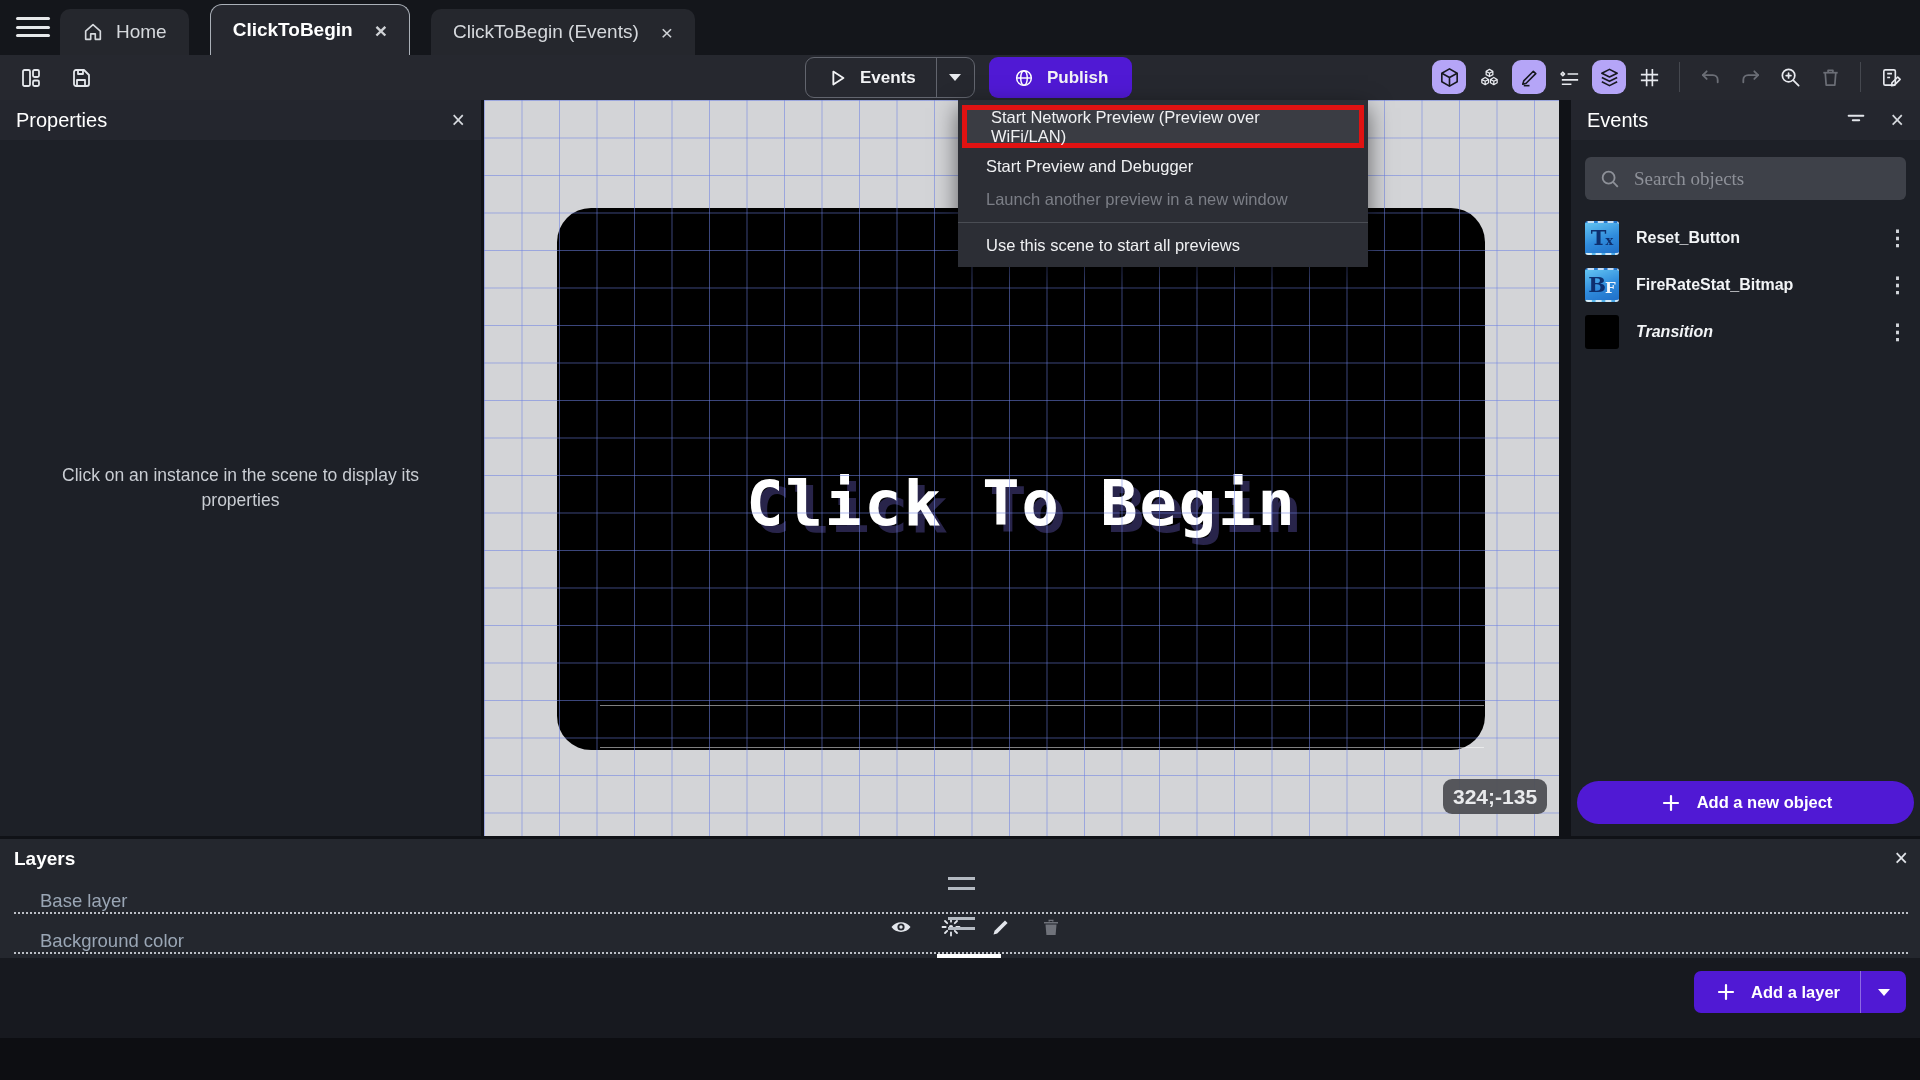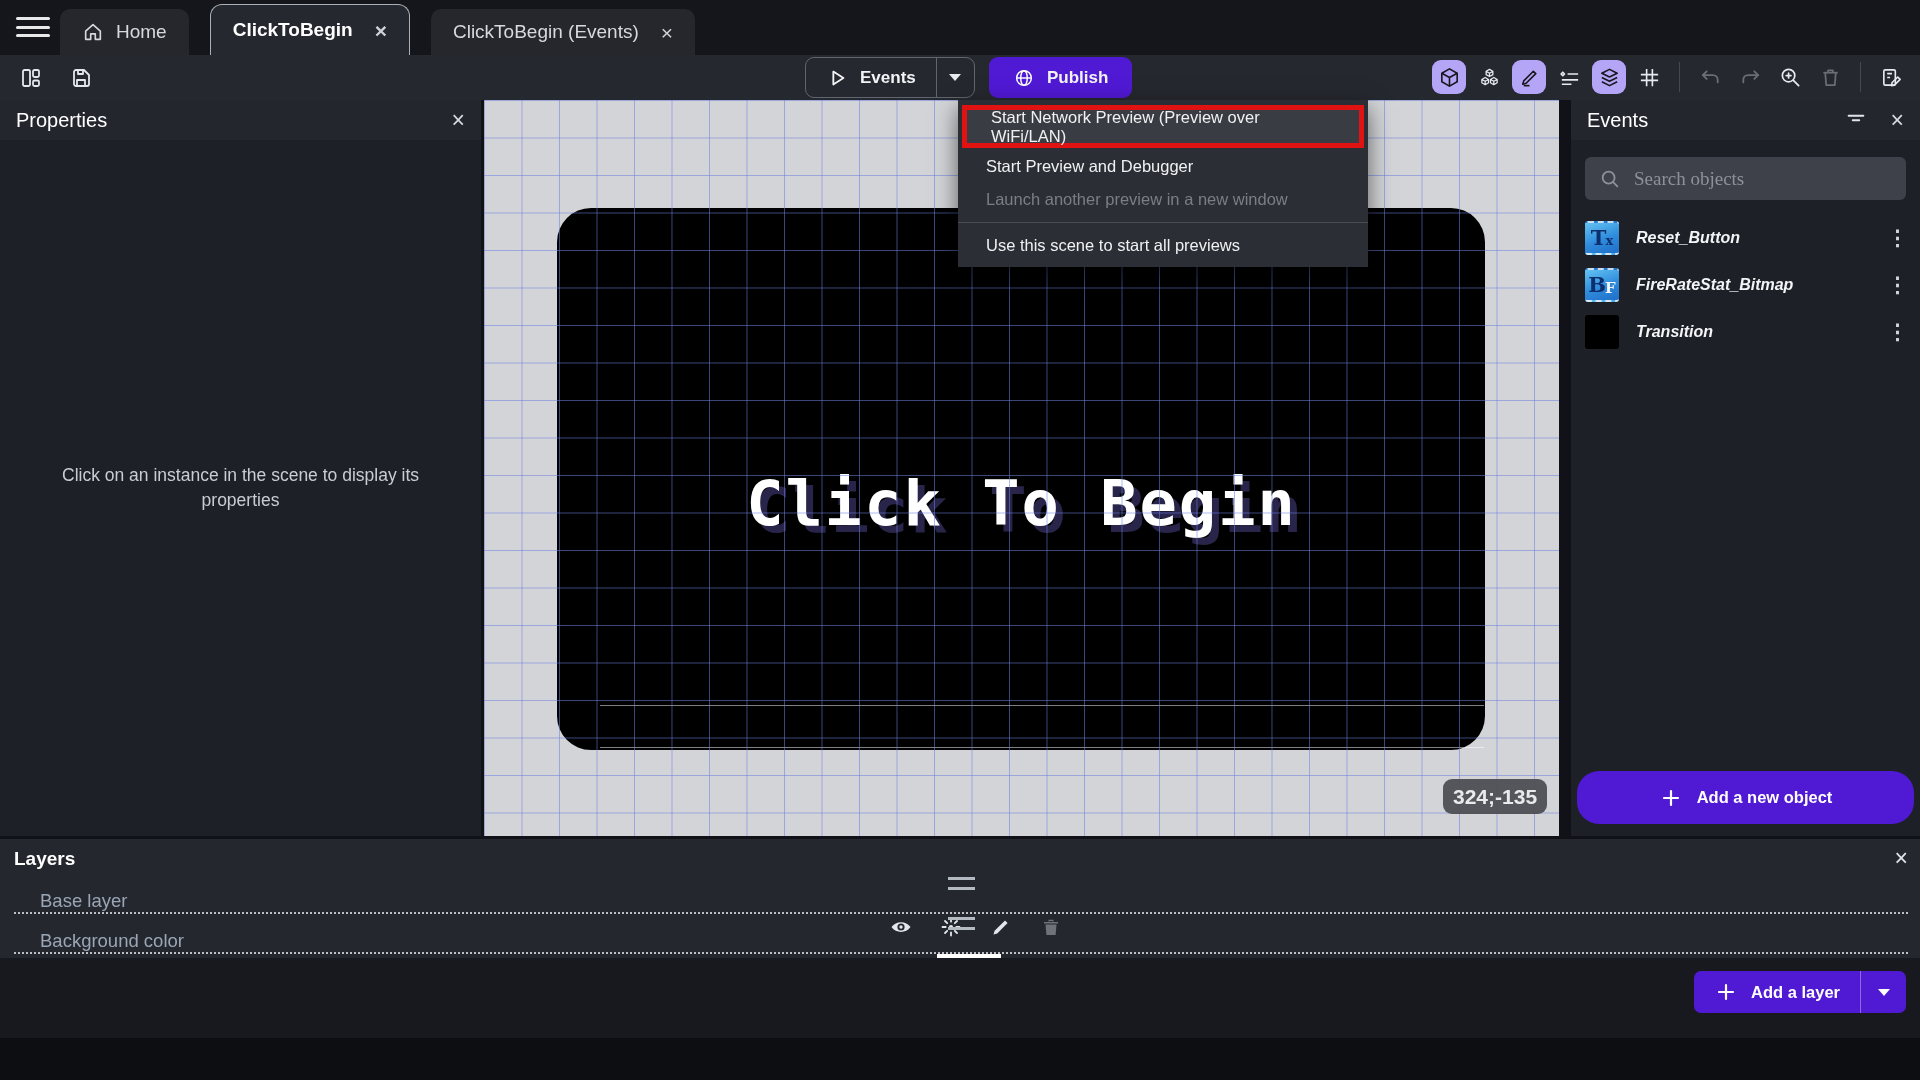--- a/index.html
+++ b/index.html
@@ -72,25 +72,25 @@
   .search-input::placeholder { color:#8e9199; }
   .obj-row { height:47px; display:flex; align-items:center; gap:17px; padding:0 12px 0 14px; cursor:pointer; }
   .obj-icon { width:34px; height:34px; border-radius:3px; flex:none;
     background:linear-gradient(160deg,#63c4f2 0%,#2f8bdc 55%,#1f6fc8 100%);
     border-top:2px dashed rgba(255,255,255,.75); border-bottom:2px dashed rgba(255,255,255,.75);
     display:flex; align-items:center; justify-content:center; font-family:"DejaVu Serif", serif; font-weight:bold; }
   .obj-icon .big { font-size:21px; color:#0e2f6e; }
   .obj-icon .small { font-size:13px; color:#0e2f6e; margin:6px 0 0 -1px; }
   .obj-icon.bf .small { color:#f2f6fb; font-size:15px; margin-top:7px; }
   .obj-icon.black { background:#000; border:none; }
-  .obj-name { font-weight:bold; font-size:16px; color:#f2f4f6;font-style:italic; }
+  .obj-name { font-weight:bold; font-size:16px; color:#f2f4f6; }
   .obj-name.italic { font-style:italic; }
   .obj-menu { margin-left:auto; color:#d2d5da; font-size:21px; font-weight:bold; cursor:pointer; letter-spacing:0; }
   .obj-spacer { flex:1; }
-  .btn-add-object { margin:0 6px 12px; height:53px; border-radius:22px; background:var(--accent-purple,#5019d4);
+  .btn-add-object { margin:0 6px 12px; height:43px; border-radius:22px; background:var(--accent-purple,#5019d4);
     display:flex; align-items:center; justify-content:center; gap:14px; cursor:pointer; }
   .btn-add-object svg, .btn-add-layer svg { width:24px; height:24px; color:#fff; }
   .add-label { font-weight:bold; font-size:16.5px; color:#ffffff; }
   
   .layers { position:absolute; top:839px; left:0; width:100%; height:119px; background:#24272e; }
   .layers-title { position:absolute; left:14px; top:9px; font-weight:bold; font-size:19px; color:#ffffff; }
   .layers-x { position:absolute; right:12px; top:6px; font-size:23px; color:#e2e5ea; cursor:pointer; }
   .layer-row { position:absolute; left:14px; right:12px; height:38px; display:flex; align-items:center;flex-direction:column; }
   .layer-row.r1 { top:38px; } .layer-row.r2 { top:78px; }
   .drag-handle { width:27px; height:13px; border-top:3.5px solid #b4bac2; border-bottom:3.5px solid #b4bac2; cursor:grab; flex:none; }

